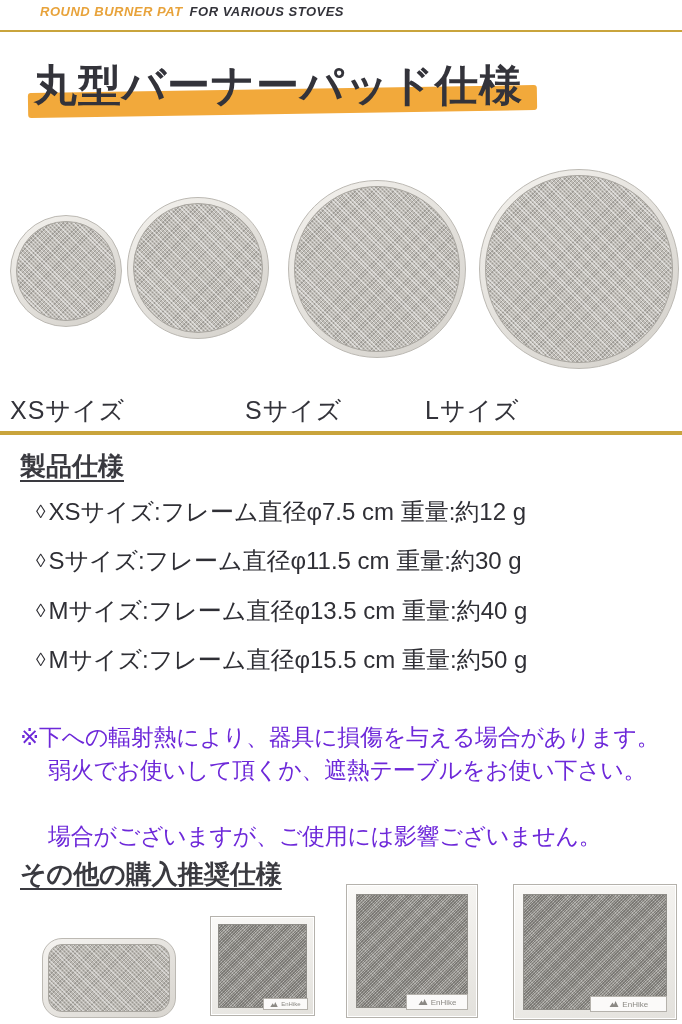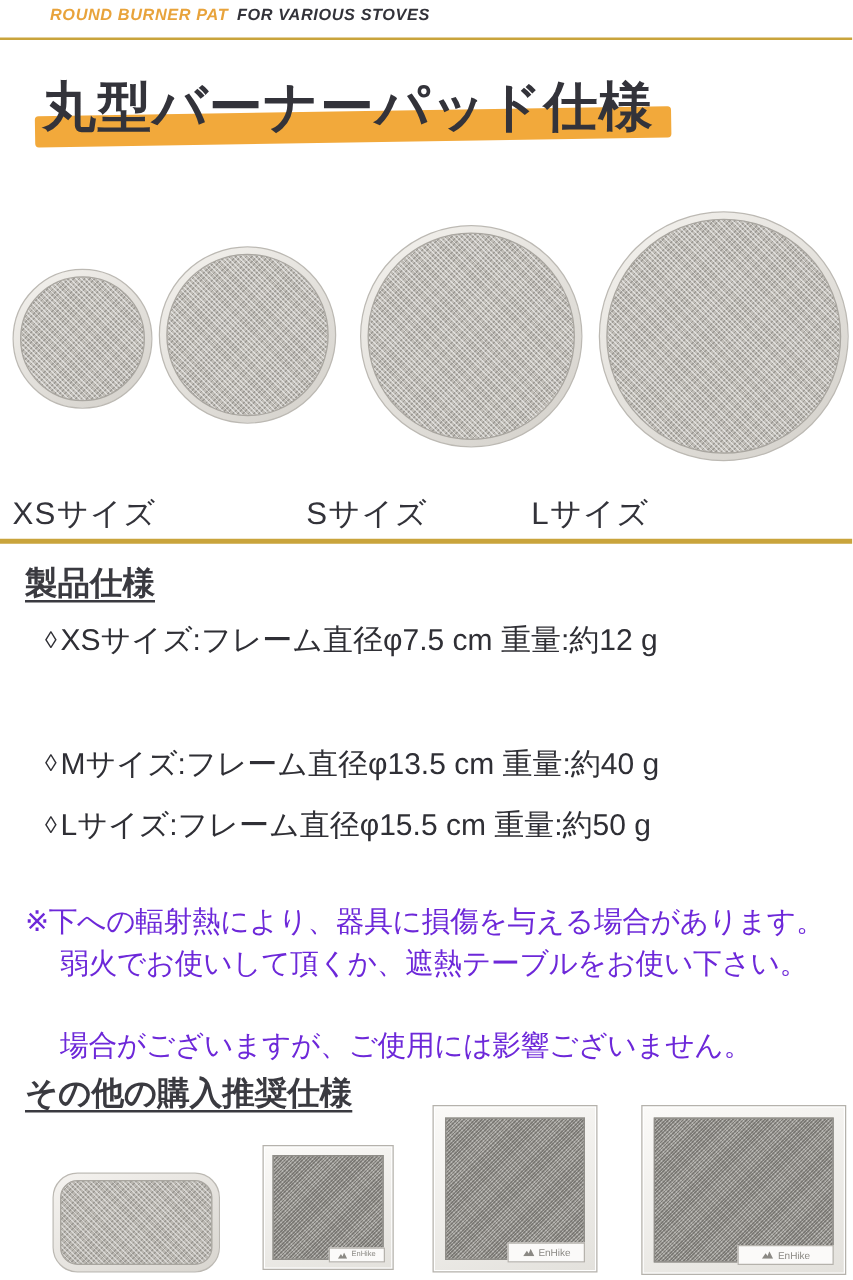--- a/index.html
+++ b/index.html
@@ -101,25 +101,28 @@
   <div class="size-label lab-m">Sサイズ</div>
   <div class="size-label lab-l">Lサイズ</div>
 
   <div class="gold-divider"></div>
 
   <div class="sec-heading h-specs">製品仕様</div>
 
   <div class="spec-item si-0">
     <span class="bullet">◊</span><span>XSサイズ:フレーム直径φ7.5 cm 重量:約12 g</span>
   </div>
+  <div class="spec-item si-1">
+    <span class="bullet">◊</span><span>Sサイズ:フレーム直径φ11.5 cm 重量:約30 g</span>
+  </div>
   <div class="spec-item si-2">
     <span class="bullet">◊</span><span>Mサイズ:フレーム直径φ13.5 cm 重量:約40 g</span>
   </div>
   <div class="spec-item si-3">
-    <span class="bullet">◊</span><span>Lサイズ:フレーム直径φ15.5 cm 重量:約50 g</span>
+    <span class="bullet">◊</span><span>Mサイズ:フレーム直径φ15.5 cm 重量:約50 g</span>
   </div>
 
 
   <div class="caution ca-0">※下への輻射熱により、器具に損傷を与える場合があります。</div>
   <div class="caution ca-1">弱火でお使いして頂くか、遮熱テーブルをお使い下さい。</div>
   <div class="caution ca-3">場合がございますが、ご使用には影響ございません。</div>
 
   <div class="sec-heading h-other">その他の購入推奨仕様</div>
 
   <div class="pad-rounded">

